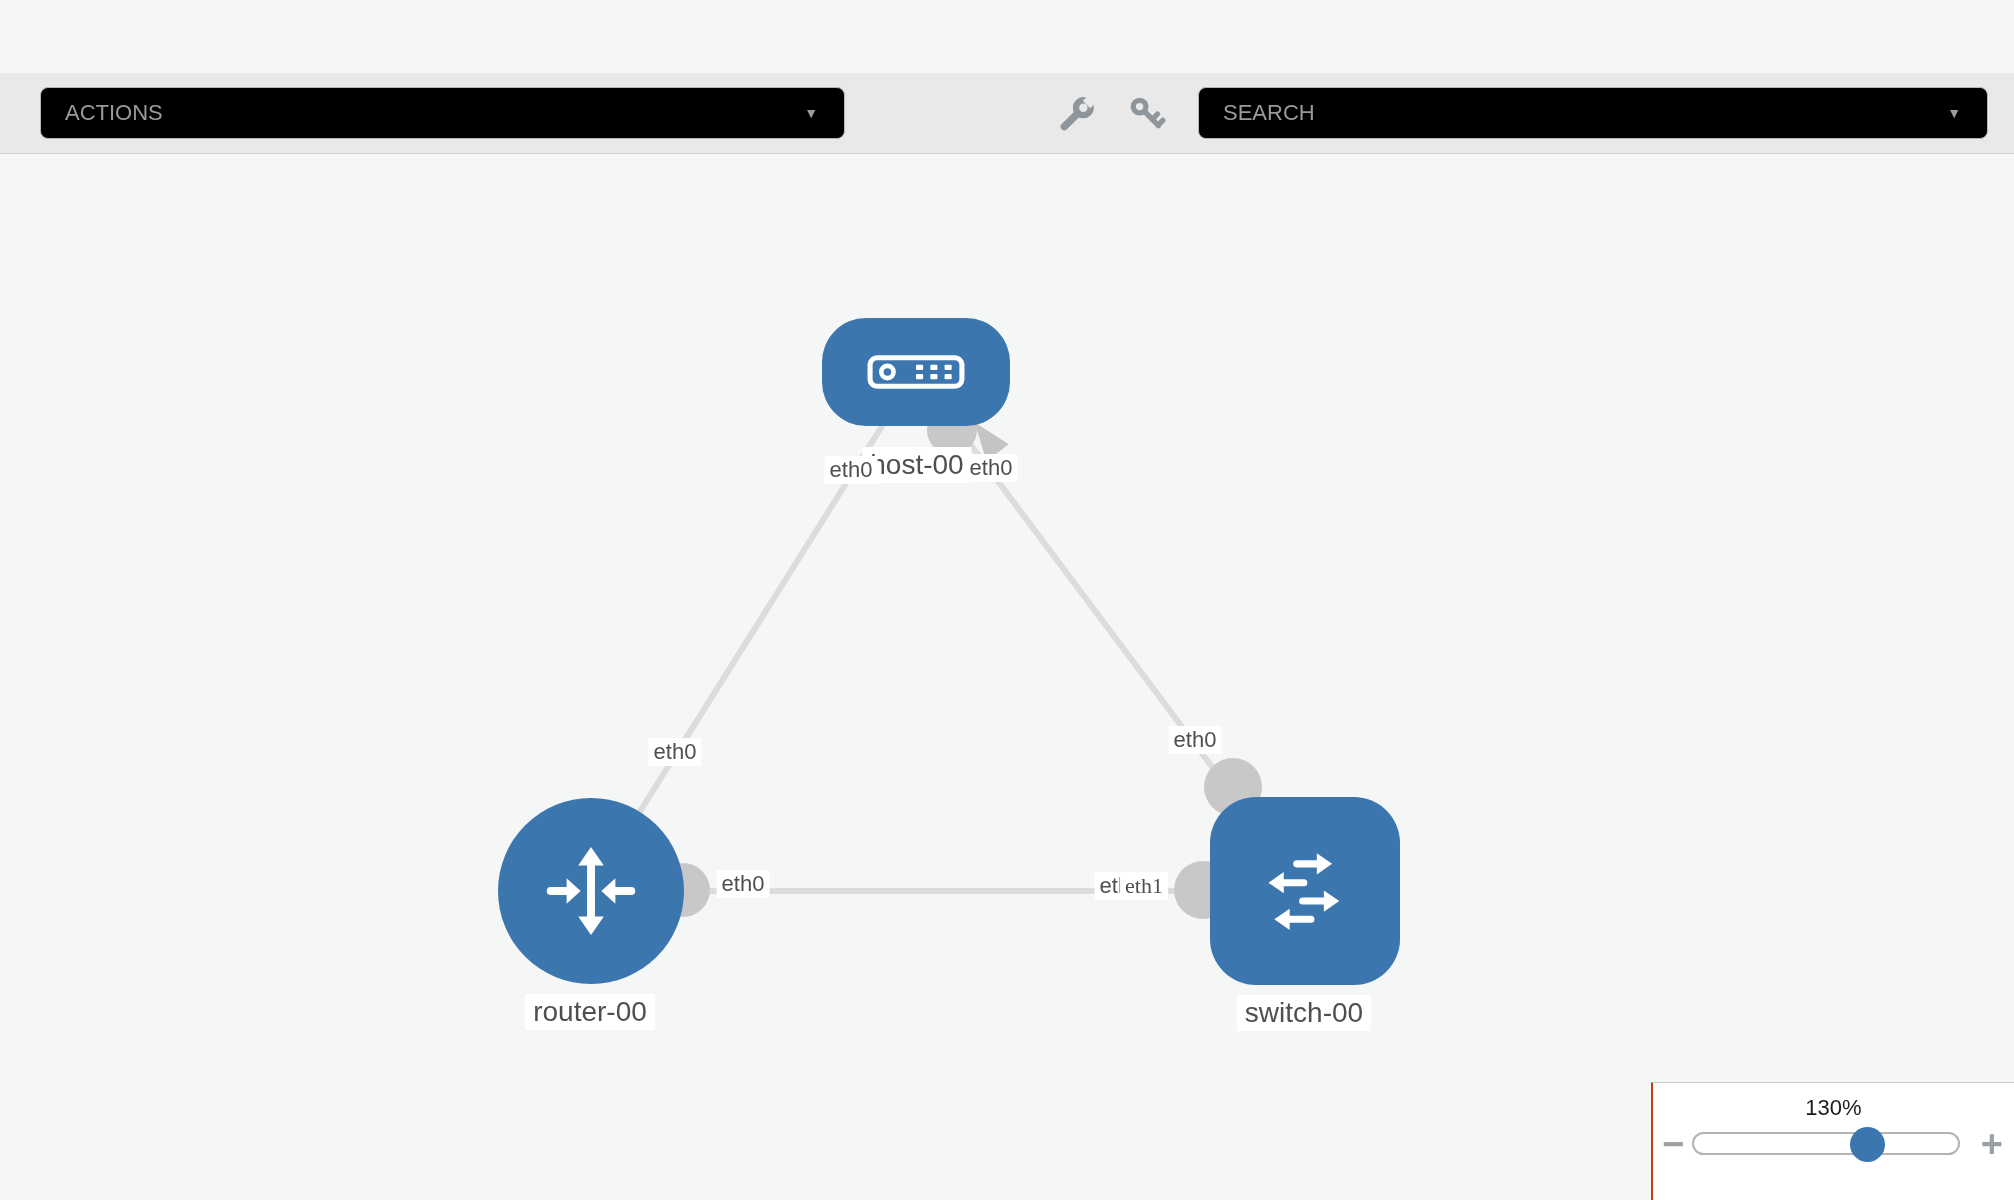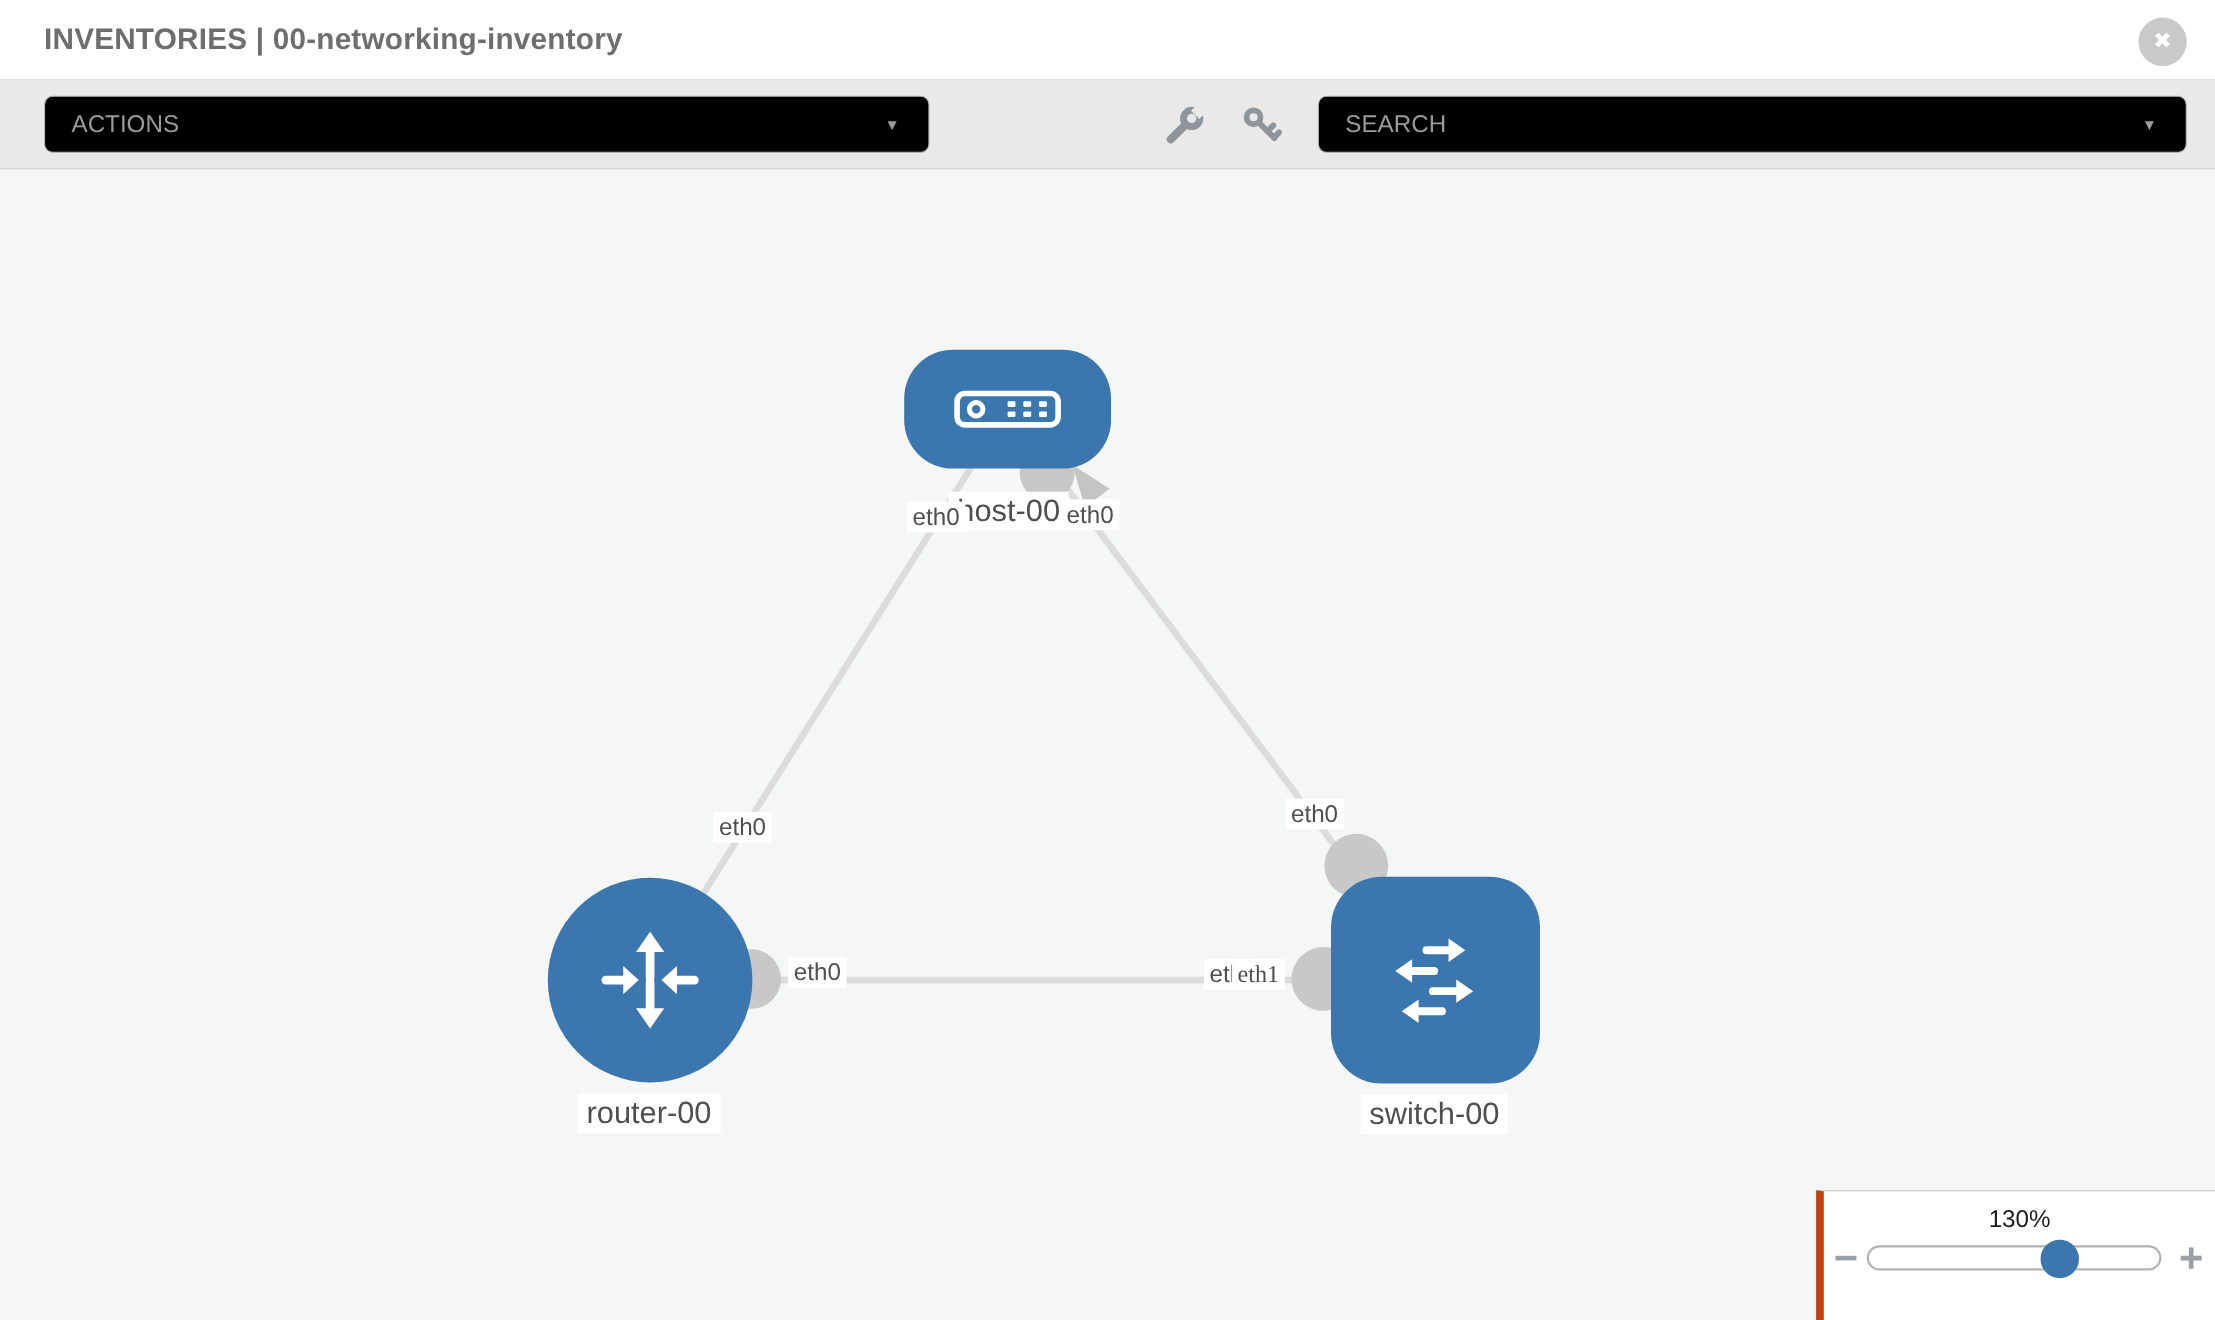--- a/index.html
+++ b/index.html
@@ -51,21 +51,21 @@
   .chip-if-host-left  { left: 851px;  top: 470px; }
   .chip-if-host-right { left: 991px;  top: 468px; }
   .chip-if-link-rh    { left: 675px;  top: 752px; }
   .chip-if-link-sh    { left: 1195px; top: 740px; }
   .chip-if-router     { left: 743px;  top: 884px; }
   .chip-if-sw-under   { left: 1121px; top: 886px; z-index: 10; }
   .chip-if-sw-top     { left: 1144px; top: 886px; z-index: 11; font-family: Liberation Serif, serif; }
 
   
   .zoom-panel { position: absolute; left: 1651px; top: 1082px; width: 363px; height: 118px;
-                background: #fff; border-left: 7px solid #c2410c; border-top: 1px solid #c9c9c9;
+                background: #fff; border-left: 2px solid #c2410c; border-top: 1px solid #c9c9c9;
                 z-index: 20; }
   .zoom-level { text-align: center; margin-top: 12px; font-size: 22px; color: #1b1b1b; }
   .zoom-minus, .zoom-plus { position: absolute; top: 42px; font-size: 38px; font-weight: 700;
                             color: #9aa0a3; cursor: pointer; line-height: 1; }
   .zoom-minus { left: 9px; }
   .zoom-plus  { right: 11px; }
   .zoom-track { position: absolute; left: 39px; top: 49px; width: 268px; height: 23px;
                 border: 2px solid #b3b3b3; border-radius: 13px; background: #fff; cursor: pointer; }
   .zoom-thumb { position: absolute; left: 156px; top: -7px; width: 35px; height: 35px;
                 border-radius: 50%; background: #3b76af; cursor: grab; }
@@ -79,26 +79,20 @@
     <line x1="916" y1="372" x2="590" y2="891" stroke="#dcdcdc" stroke-width="6"></line>
     <line x1="916" y1="372" x2="1305" y2="891" stroke="#dcdcdc" stroke-width="6"></line>
     <line x1="590" y1="891" x2="1305" y2="891" stroke="#dcdcdc" stroke-width="6"></line>
     <polygon points="22,0 -16,14 -16,-14" fill="#c4c4c4" transform="translate(988,440) rotate(233)"></polygon>
     <circle cx="952" cy="430" r="25" fill="#c8c8c8"></circle>
     <circle cx="683" cy="890" r="27" fill="#c8c8c8"></circle>
     <circle cx="1203" cy="890" r="29" fill="#c8c8c8"></circle>
     <circle cx="1233" cy="787" r="29" fill="#c8c8c8"></circle>
   </svg>
 
-  <div class="header">
-    <div class="page-title">INVENTORIES | 00-networking-inventory</div>
-    <div class="close-btn">
-      <span>✖</span>
-    </div>
-  </div>
 
   <div class="toolbar">
     <div class="dd dd-actions">
       <span>ACTIONS</span>
       <span class="caret">▼</span>
     </div>
 
     <div class="tool-btn tool-wrench">
       <svg width="38" height="38" viewBox="0 0 36 36">
         <circle cx="24" cy="12" r="7" fill="none" stroke="#8e969b" stroke-width="6"></circle>

